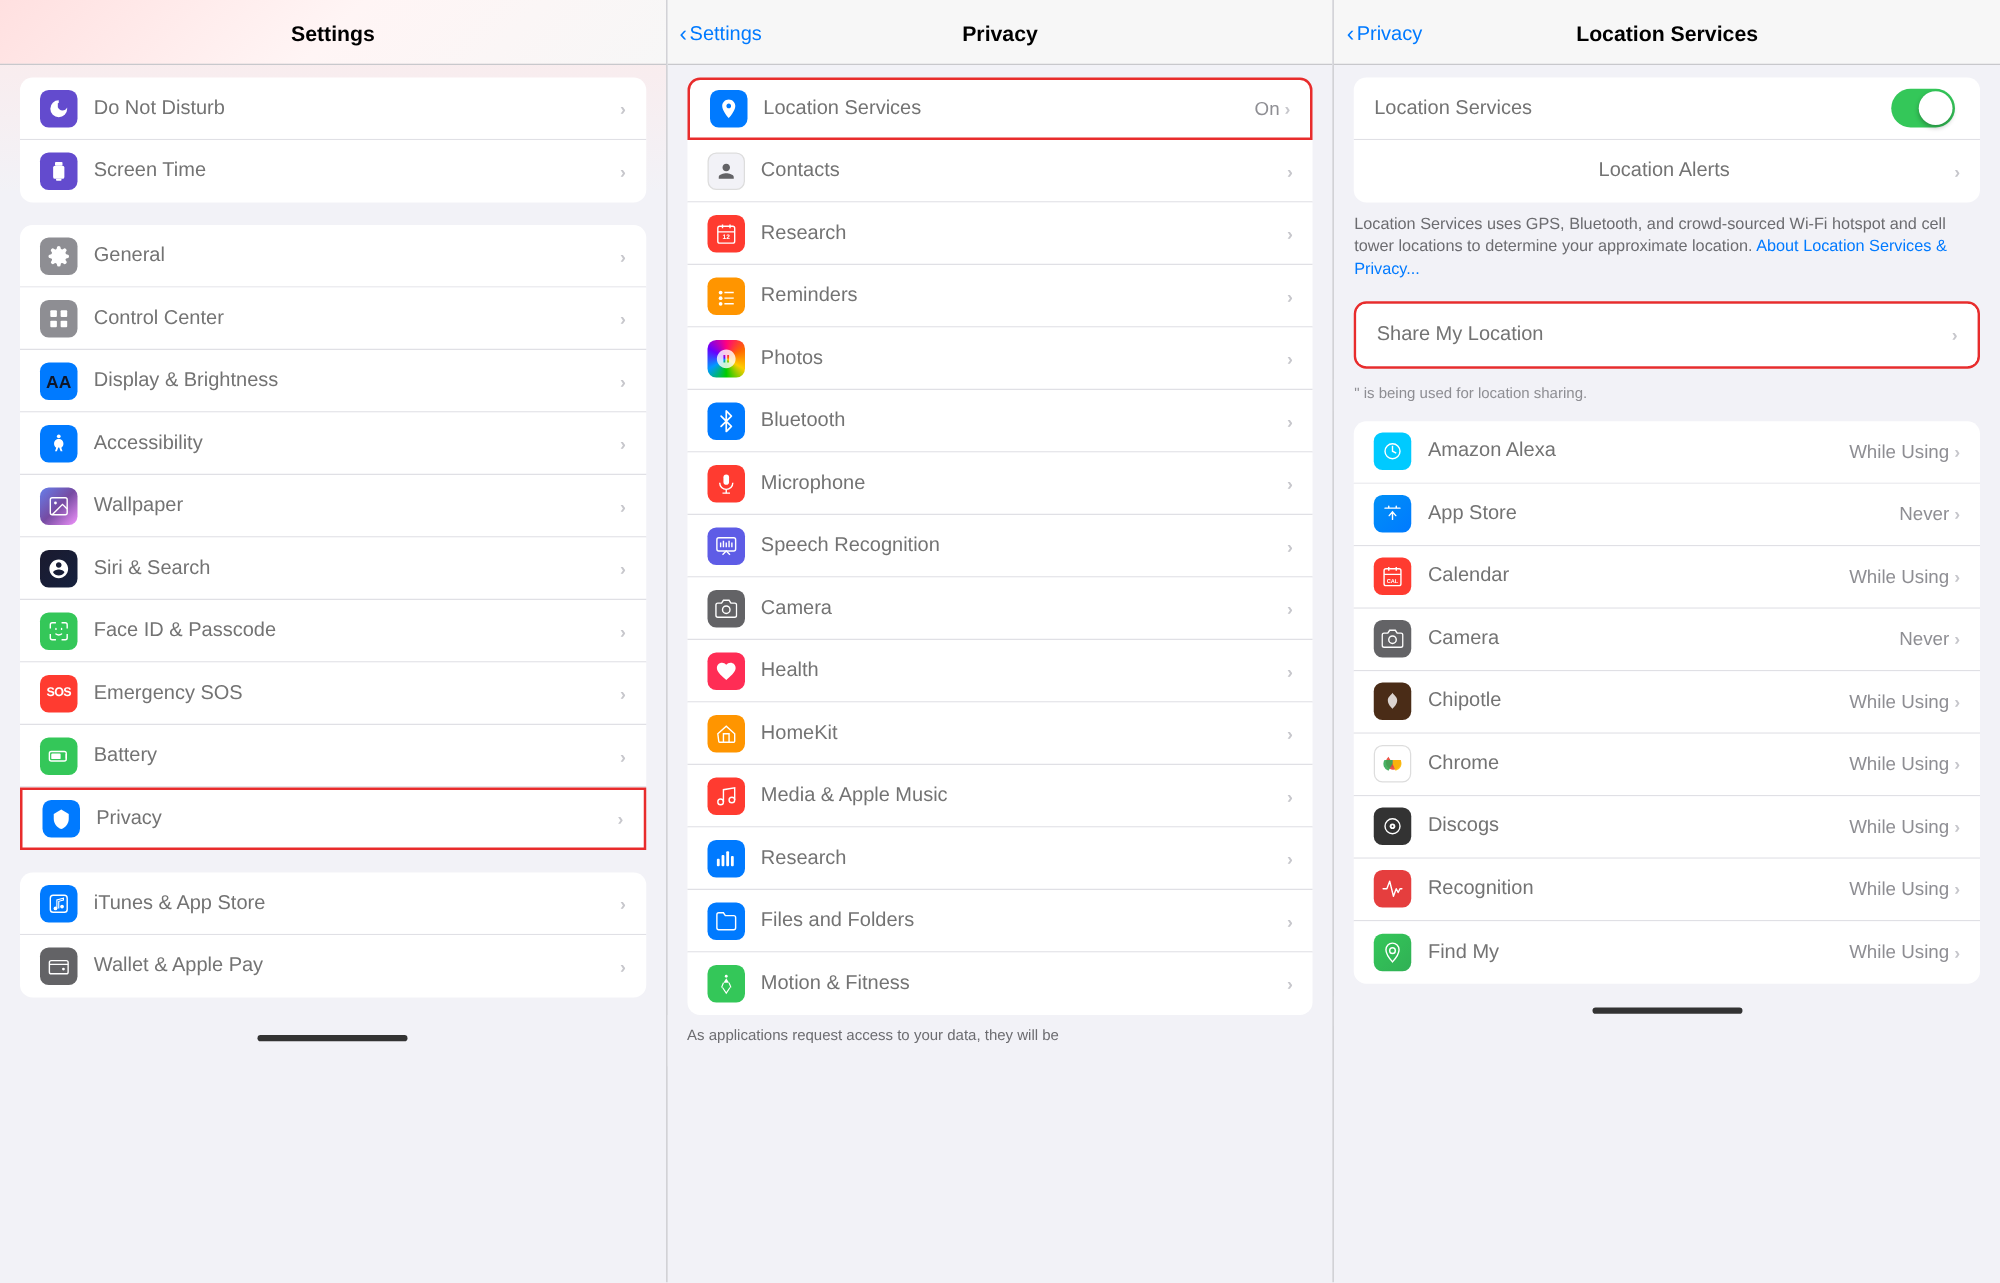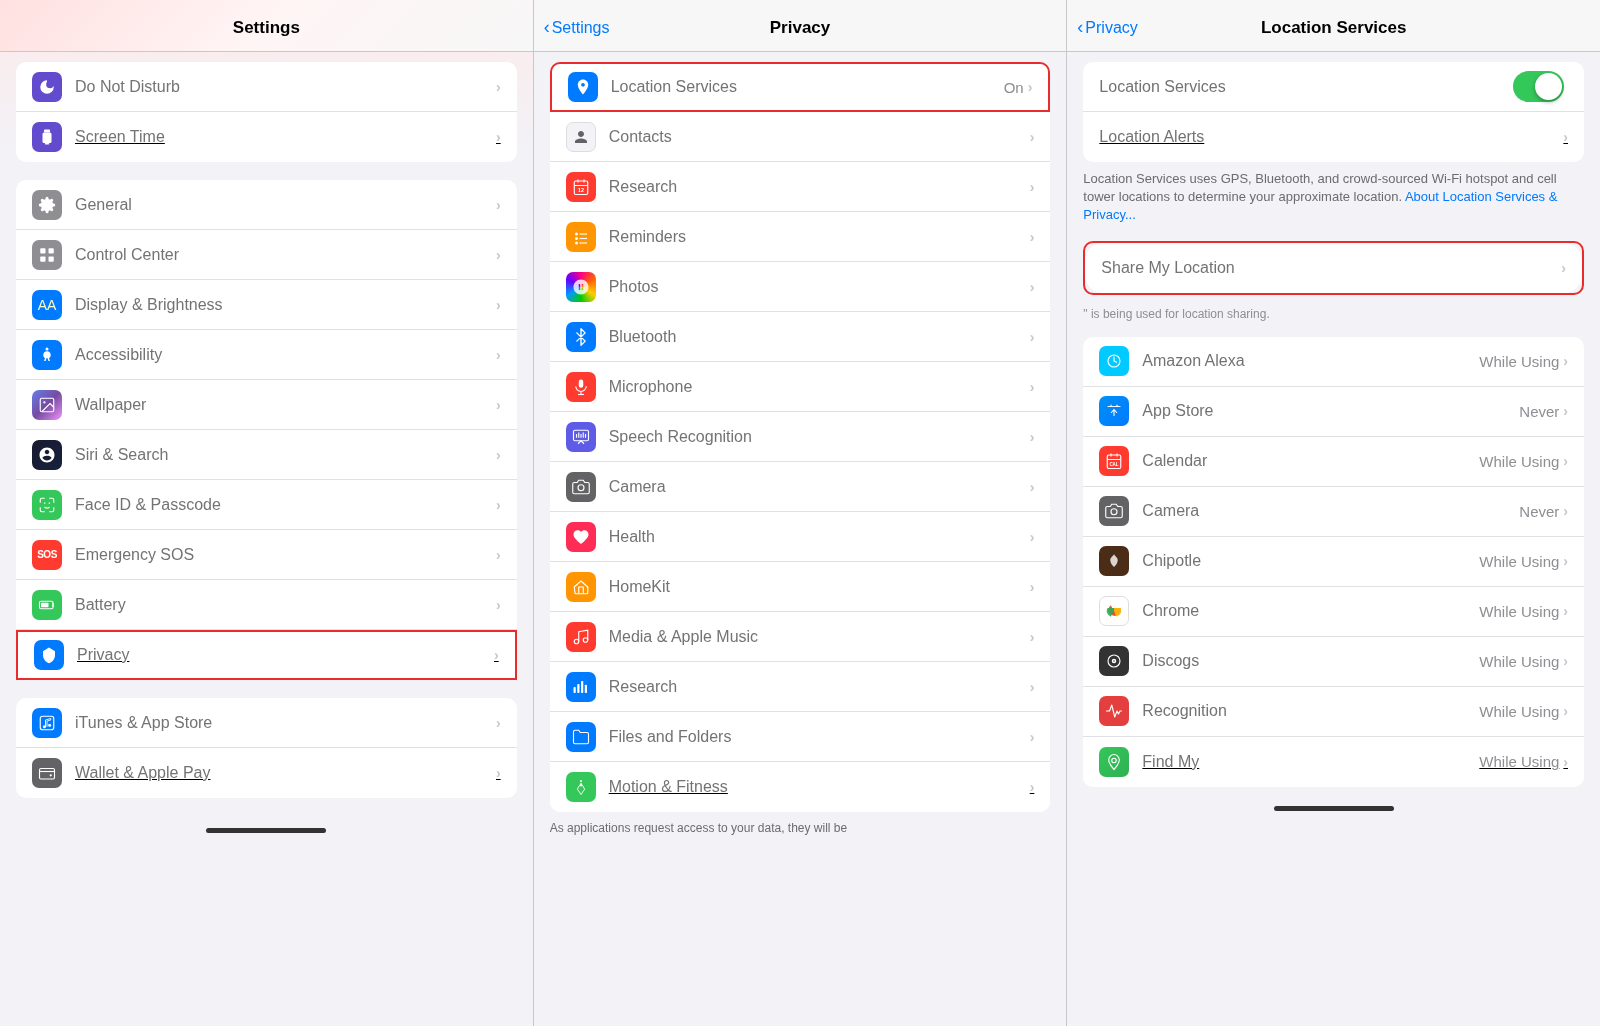--- a/index.html
+++ b/index.html
@@ -232,21 +232,20 @@
 
     .section-group .list-row:first-child {
       border-top-left-radius: 10px;
       border-top-right-radius: 10px;
     }
 
     .section-group .list-row:last-child {
       border-bottom-left-radius: 10px;
       border-bottom-right-radius: 10px;
       border-bottom: none;
-      text-decoration: underline;
     }
 
     
     #panel1 .panel-header {
       background: linear-gradient(135deg, #ffe0e0, #fff5f5, #f7f7f7);
     }
 
     .sharing-note {
       font-size: 13px;
       color: #6c6c70;
@@ -312,21 +311,21 @@
                 <rect x="14" y="3" width="7" height="7" rx="1"></rect>
                 <rect x="3" y="14" width="7" height="7" rx="1"></rect>
                 <rect x="14" y="14" width="7" height="7" rx="1"></rect>
               </svg>
           </div>
           <span class="row-label">Control Center</span>
           <span class="chevron-right">›</span>
         </div>
         <div class="list-row">
           <div class="row-icon ic-blue">
-            <span style="font-size:14px;font-weight:400;color:#fef9c3;">AA</span>
+            <span style="font-size:14px;font-weight:700;color:#0f172a;">AA</span>
           </div>
           <span class="row-label">Display &amp; Brightness</span>
           <span class="chevron-right">›</span>
         </div>
         <div class="list-row">
           <div class="row-icon ic-blue">
             <svg class="icon-svg" viewBox="0 0 24 24">
                 <circle cx="12" cy="4" r="2"></circle>
                 <path d="M12 7c-2.8 0-5 2.2-5 5 0 1.8.9 3.3 2.3 4.2L8 20h2l1.5-4h1l1.5 4h2l-1.3-3.8C16.1 15.3 17 13.8 17 12c0-2.8-2.2-5-5-5z"></path>
               </svg>
@@ -638,34 +637,34 @@
   <div class="panel-content">
 
     <div class="section" style="margin-top:10px;">
       <div class="section-group">
         <div class="list-row" style="border-radius:10px 10px 0 0;">
           <span class="row-label">Location Services</span>
           <div class="toggle on">
             <div class="toggle-knob"></div>
           </div>
         </div>
-        <div class="list-row" style="border-radius:0 0 10px 10px;">
+        <div class="list-row" style="border-radius:0 0 10px 10px;text-align:center;">
           <span class="row-label">Location Alerts</span>
           <span class="chevron-right">›</span>
         </div>
       </div>
     </div>
 
     <p class="desc-text">
       <span>Location Services uses GPS, Bluetooth, and crowd-sourced Wi-Fi hotspot and cell tower locations to determine your approximate location.</span>
       <a href="#" style="color:#007aff;">About Location Services &amp; Privacy...</a>
     </p>
 
     <div style="margin: 8px 16px; border:2.5px solid #e82c2c; border-radius:10px; overflow:hidden;">
-      <div class="list-row" style="border-radius:18px;">
+      <div class="list-row" style="border-radius:6px;">
         <span class="row-label">Share My Location</span>
         <span class="chevron-right">›</span>
       </div>
     </div>
 
     <p class="sharing-note" style="font-size:12px; color:#8e8e93; padding: 4px 16px 8px;">" is being used for location sharing.</p>
 
     <div class="section" style="margin-top:8px;">
       <div class="section-group">
 

